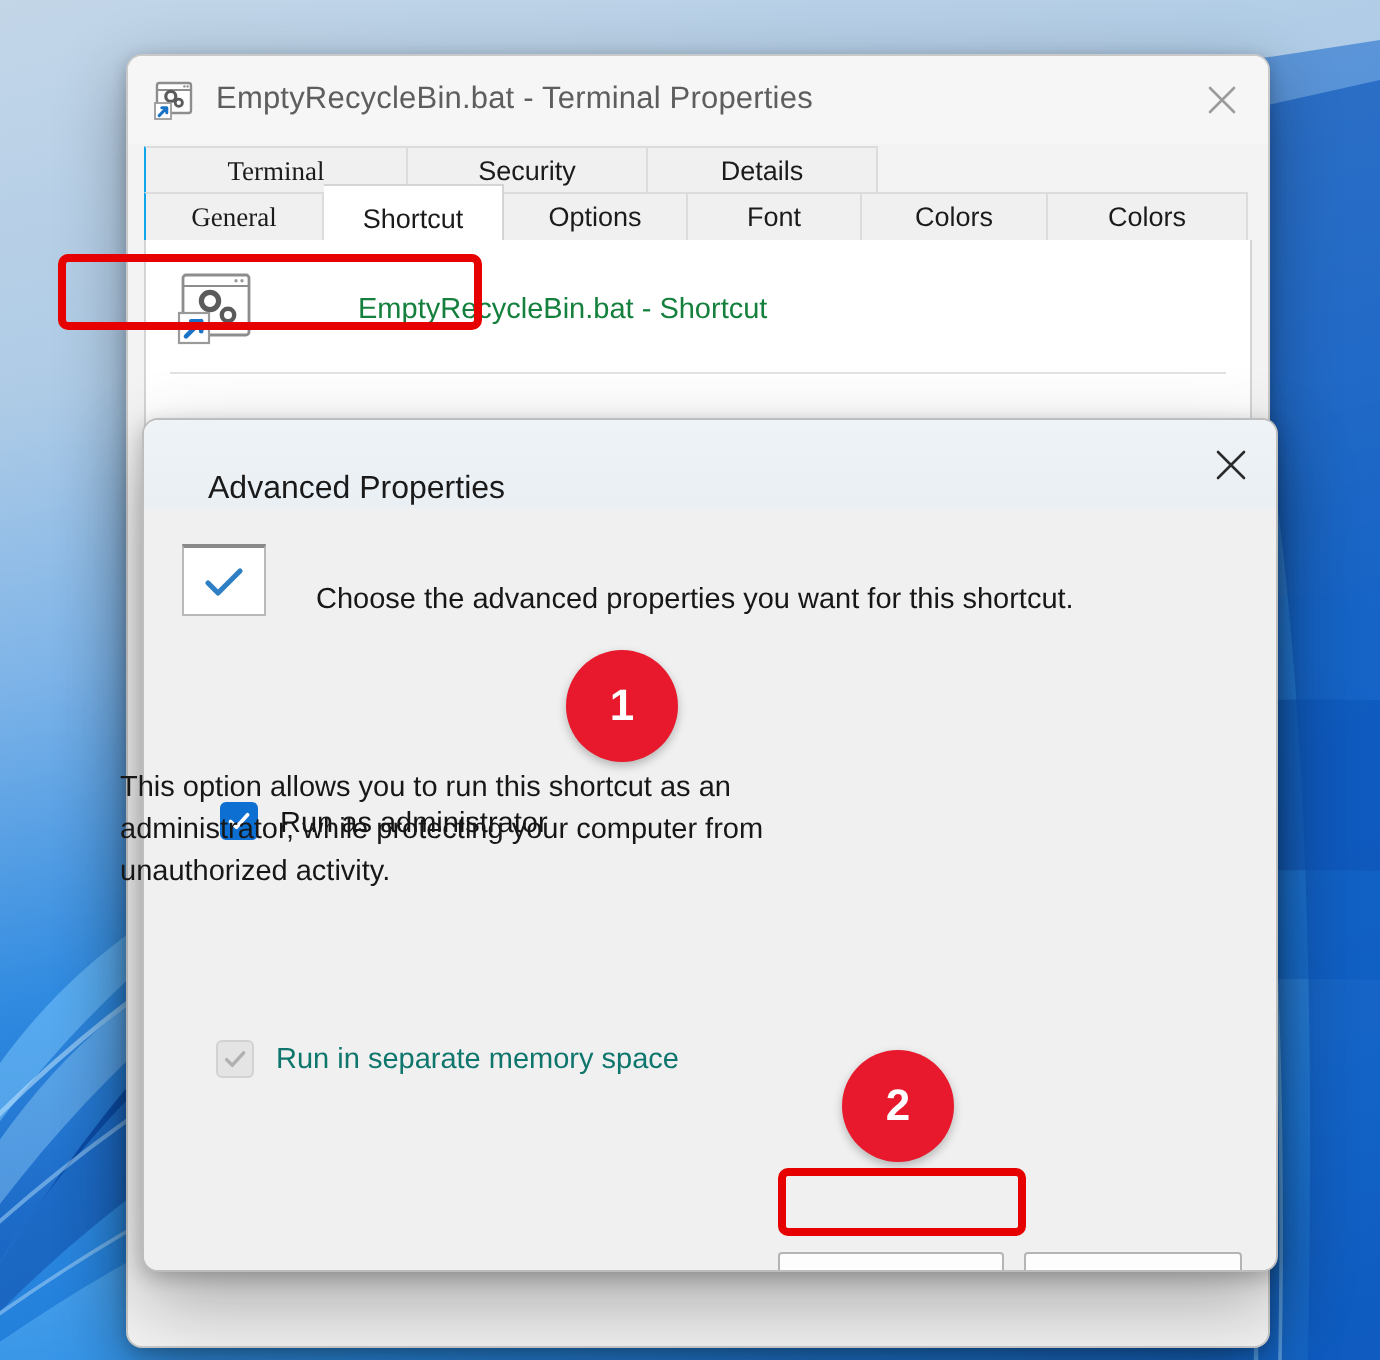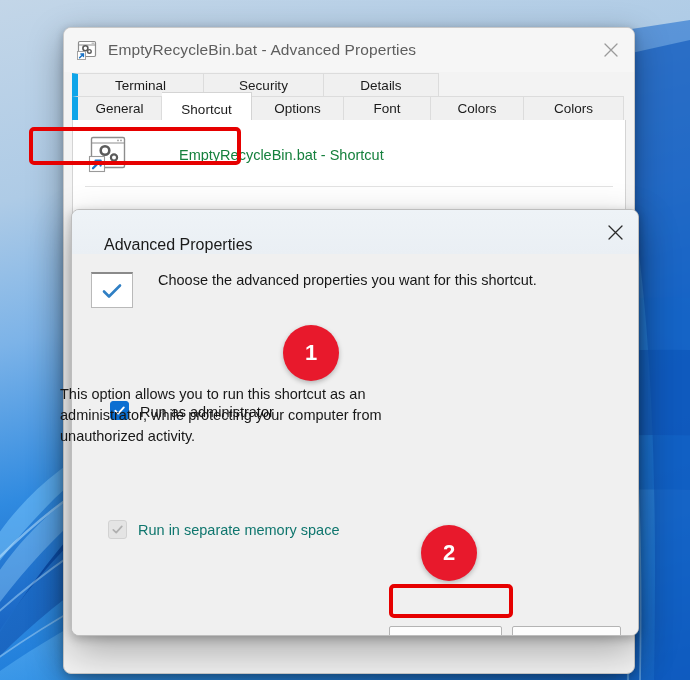--- a/index.html
+++ b/index.html
@@ -101,21 +101,21 @@
     justify-content: center;
     font-size: 13.5px;
     color: #1b1b1b;
     background: #f0f0f0;
     border: 1px solid #dcdcdc;
     border-bottom: none;
     border-left: none;
     white-space: nowrap;
     cursor: default;
   }
-  .tab:first-child { border-left: 6px solid #0ea5e9; }
+  .tab:first-child { border-left: 1px solid #0ea5e9; font-family: Liberation Serif, serif; }
 
   .tab.selected {
     background: #ffffff;
     border-color: #d4d4d4;
     height: 28px;
     margin-top: -4px;
     align-items: flex-end;
     padding-bottom: 3px;
     position: relative;
     z-index: 3;
@@ -185,21 +185,21 @@
   }
 
   .adv-body {
     position: relative;
     height: 381px;
     background: #f0f0f0;
   }
 
   .adv-intro {
     display: flex;
-    align-items: flex-start;
+    align-items: flex-end;
     padding: 18px 0 0 19px;
   }
 
   .adv-check-icon {
     width: 42px;
     height: 36px;
     flex: 0 0 42px;
     background: #ffffff;
     border: 1px solid #b9b9b9;
     border-top: 2px solid #8a8a8a;
@@ -397,21 +397,21 @@
           <rect x="2.5" y="2.5" width="17" height="15" rx="1.2" fill="#ffffff" stroke="#8d8d8d" stroke-width="1.2"></rect>
           <line x1="2.5" y1="6" x2="19.5" y2="6" stroke="#8d8d8d" stroke-width="1"></line>
           <circle cx="16.2" cy="4.2" r="0.6" fill="#8d8d8d"></circle>
           <circle cx="17.8" cy="4.2" r="0.6" fill="#8d8d8d"></circle>
           <circle cx="9.4" cy="9.2" r="2.5" fill="none" stroke="#5b5b5b" stroke-width="1.6"></circle>
           <circle cx="13.4" cy="12.4" r="1.8" fill="none" stroke="#5b5b5b" stroke-width="1.4"></circle>
           <rect x="1.5" y="12.5" width="8" height="8" fill="#ffffff" stroke="#9a9a9a" stroke-width="0.9"></rect>
           <path d="M3.6,18.8 L7.4,14.9 M7.4,14.9 L4.9,14.9 M7.4,14.9 L7.4,17.4" stroke="#1a73c7" stroke-width="1.5" fill="none" stroke-linecap="round"></path>
         </svg>
       </span>
-      <span class="props-title-text">EmptyRecycleBin.bat - Advanced Properties</span>
+      <span class="props-title-text">EmptyRecycleBin.bat - Terminal Properties</span>
       <span class="win-close">
         <svg width="16" height="16" viewBox="0 0 16 16">
           <path d="M2,2 L14,14 M14,2 L2,14" stroke="#9b9b9b" stroke-width="1.3" stroke-linecap="round"></path>
         </svg>
       </span>
     </div>
 
     <div class="tabs-area">
       <div class="tab-row row1">
         <div class="tab" style="width:132px">Terminal</div>

